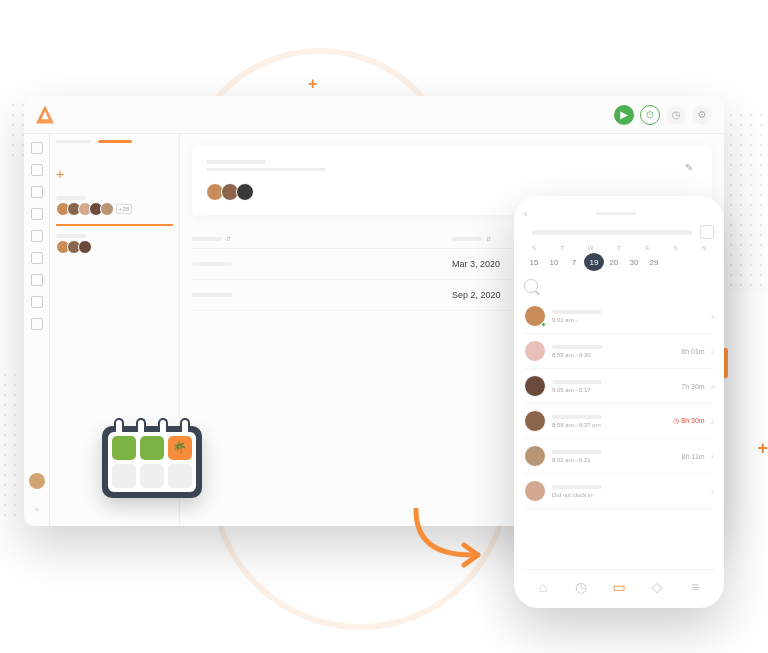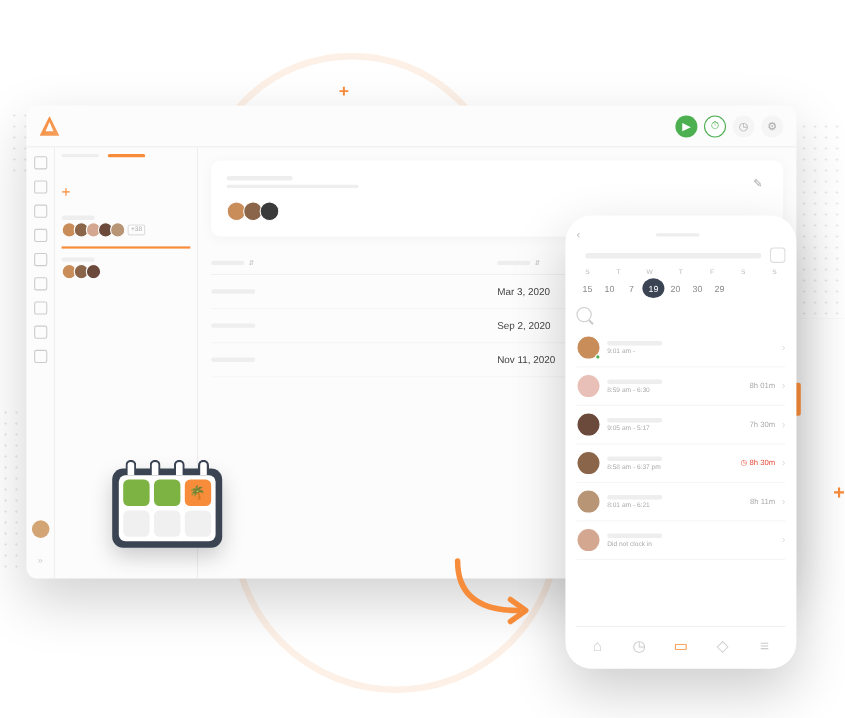--- a/index.html
+++ b/index.html
@@ -184,26 +184,20 @@
                 <div class="skel"></div>
               </div>
               <div class="td">Mar 3, 2020</div>
             </div>
             <div class="tr">
               <div class="td">
                 <div class="skel"></div>
               </div>
               <div class="td">Sep 2, 2020</div>
             </div>
-            <div class="tr">
-              <div class="td">
-                <div class="skel"></div>
-              </div>
-              <div class="td">Nov 11, 2020</div>
-            </div>
           </div>
       </div>
     </div>
   </div>
 </div>
 
 <div class="cal">
   <div class="cal-top">
     <div class="ring"></div>
     <div class="ring"></div>

